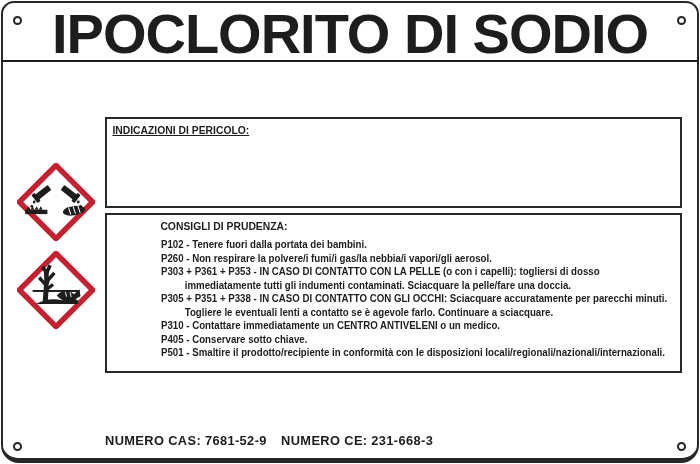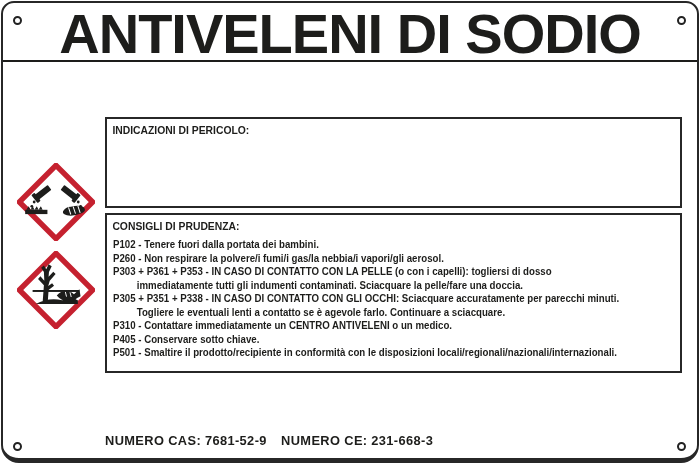--- a/index.html
+++ b/index.html
@@ -43,22 +43,22 @@
     background:var(--ink);
   }
   .pictogram{position:absolute;left:17px;width:78px;height:78px;}
   .picto-corrosive{top:163px;}
   .picto-environment{top:251px;}
   .box{
     position:absolute;left:105px;width:577px;
     border:2px solid var(--frame);
     box-sizing:border-box;background:#fff;
   }
-  .box-hazard{top:117px;height:91px;}
-  .box-precaution{top:213px;height:160px;}
+  .box-hazard{top:117px;height:91px;text-decoration:underline;}
+  .box-precaution{top:213px;height:160px;padding-left:48px;}
   .box-title{
     font-weight:bold;font-size:11.5px;line-height:14px;
     padding:4px 0 0 6px;white-space:nowrap;
     transform:scaleX(0.9);transform-origin:left top;
   }
   .box-lines{padding:5px 0 0 6px;}
   .line{
     font-weight:bold;font-size:11px;line-height:13.5px;
     white-space:nowrap;
     transform:scaleX(0.88);transform-origin:left top;
@@ -78,21 +78,21 @@
 
 <div class="sign">
 
   <div class="frame"></div>
 
   <div class="hole tl"></div>
   <div class="hole tr"></div>
   <div class="hole bl"></div>
   <div class="hole br"></div>
 
-  <div class="title">ANTIVELENI DI SODIO</div>
+  <div class="title">IPOCLORITO DI SODIO</div>
   <div class="title-rule"></div>
 
   <svg class="pictogram picto-corrosive" viewBox="0 0 100 100" role="img" aria-label="ghs05-corrosive">
     <polygon points="50,3 97,50 50,97 3,50" fill="#ffffff" stroke="var(--ghs-red)" stroke-width="7"></polygon>
     <g fill="var(--ink)">
       <g transform="rotate(-38 33 38)">
         <rect x="22" y="34" width="22" height="8" rx="1"></rect>
         <rect x="19.5" y="31.5" width="5" height="13" rx="1"></rect>
       </g>
       <circle cx="22" cy="50" r="1.8"></circle>

